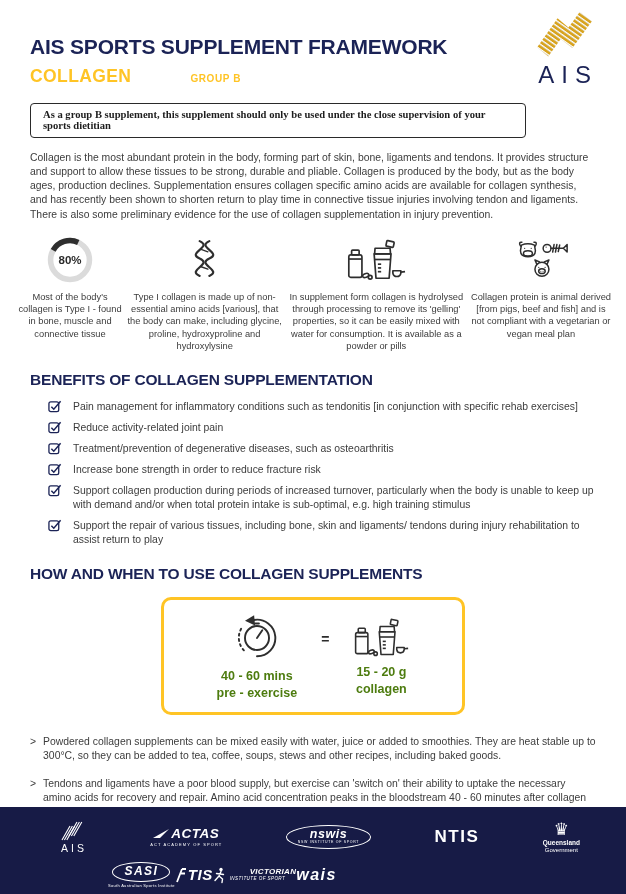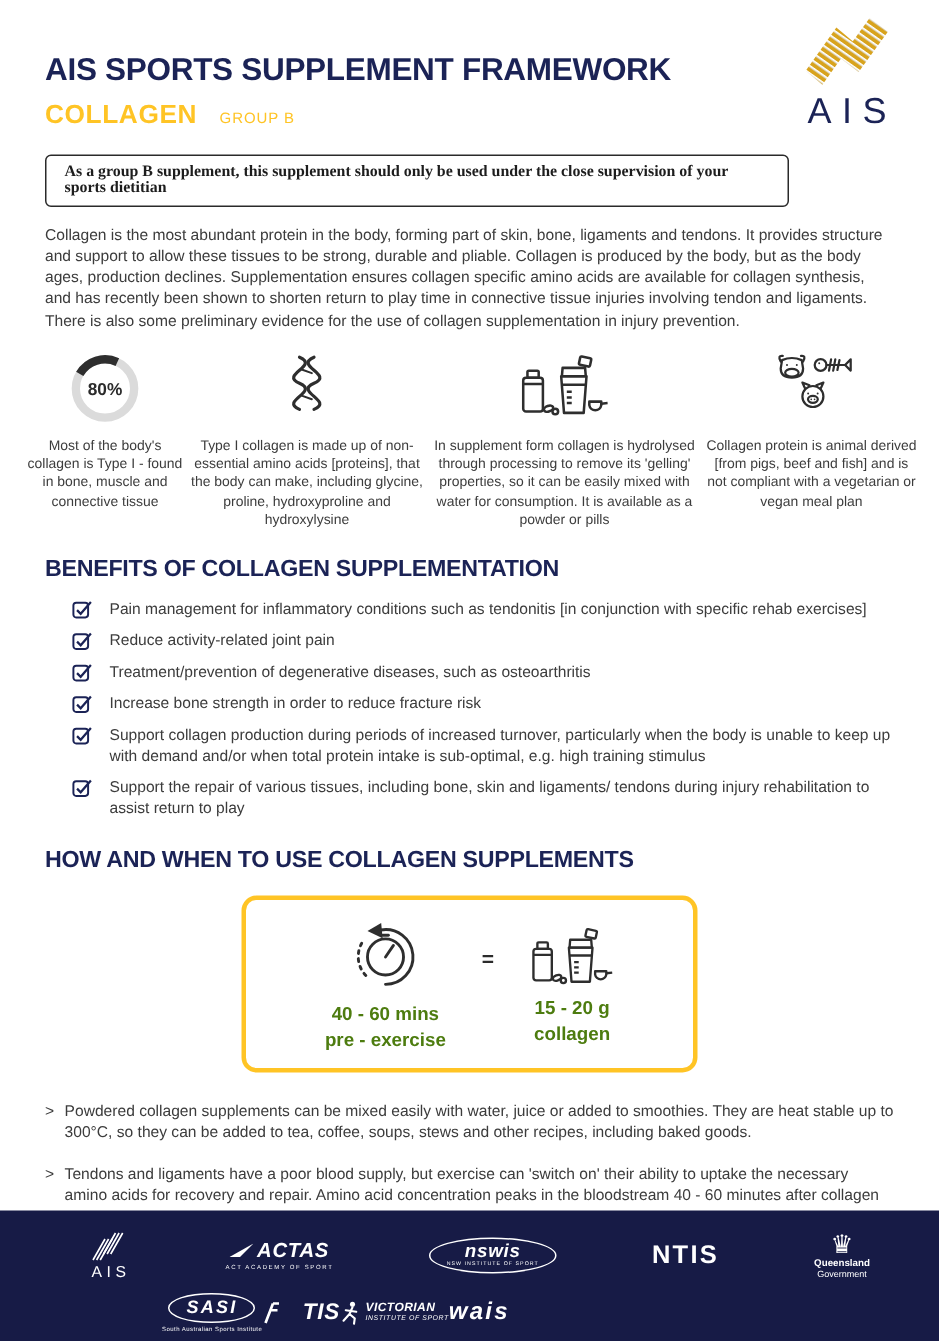--- a/index.html
+++ b/index.html
@@ -9,38 +9,38 @@
     font-family:"Liberation Sans",sans-serif;
   }
   .page{position:absolute;inset:0;}
 
   
   .header{display:flex;justify-content:space-between;align-items:center;padding:10px 24px 0 30px;}
   .title-block{padding-top:22px;}
   .page-title{margin:0;font-size:21px;font-weight:bold;color:#1b2356;letter-spacing:-0.2px;}
   .subtitle-row{margin-top:7px;display:flex;align-items:baseline;gap:15px;}
   .supplement-name{color:#ffc425;font-size:17.5px;font-weight:bold;letter-spacing:0.4px;}
-  .group-label{color:#ffc425;font-size:10px;font-weight:normal;letter-spacing:0.6px;}
+  .group-label{color:#ffc425;font-size:10px;font-weight:bold;letter-spacing:0.6px;margin-left:44px;}
   .ais-logo{display:flex;flex-direction:column;align-items:center;margin-right:4px;}
   .ais-logo-text{color:#1b2356;font-size:24px;letter-spacing:7px;padding-left:7px;margin-top:-1px;font-weight:500;}
 
   
   .warning-box{
     display:inline-block;margin:14px 0 0 30px;padding:5px 12px 6px;
     border:1.3px solid #2a2a2a;border-radius:4px;
     font-size:10.6px;font-weight:bold;color:#1d1d1d;max-width:470px;font-family:Liberation Serif, serif;
   }
 
   
   .intro{margin:13px 30px 0;font-size:10.4px;line-height:1.36;}
 
   
   .facts-row{display:flex;justify-content:space-between;align-items:flex-start;margin:12px 12px 0;padding:0 2px;}
   .fact{display:flex;flex-direction:column;align-items:center;}
-  .fact-icon{height:52px;display:flex;justify-content:center;position:relative;}
+  .fact-icon{height:52px;display:flex;align-items:center;justify-content:center;position:relative;}
   .gauge-value{position:absolute;inset:0;display:flex;align-items:center;justify-content:center;
     font-size:11.5px;font-weight:bold;color:#2b2b2b;}
   .fact-caption{margin:5px 0 0;font-size:9.3px;line-height:1.33;text-align:center;}
   .fact-1 .fact-caption{width:112px;}
   .fact-2 .fact-caption{width:156px;}
   .fact-3 .fact-caption{width:186px;}
   .fact-4 .fact-caption{width:142px;}
 
   
   .section-heading{margin:18px 0 0 30px;font-size:15.5px;font-weight:bold;color:#1b2356;letter-spacing:-0.2px;}
@@ -76,25 +76,25 @@
   .actas-sub{font-size:4px;letter-spacing:1.1px;margin-top:1.5px;}
   .oval{border:1.5px solid #fff;border-radius:50%;padding:2px 11px 3px;display:flex;flex-direction:column;align-items:center;}
   .nswis-main{font-style:italic;font-weight:bold;font-size:12.5px;letter-spacing:0.5px;}
   .nswis-sub{font-size:3.5px;letter-spacing:0.7px;}
   .f-ntis{font-weight:bold;font-size:17px;letter-spacing:1.5px;}
   .qld-crest{font-size:17px;line-height:1;}
   .qld-line1{font-size:6.5px;font-weight:bold;margin-top:2px;}
   .qld-line2{font-size:6px;}
   .sasi-main{font-style:italic;font-weight:bold;font-size:12px;letter-spacing:1.5px;}
   .sasi-sub{font-size:4px;margin-top:2px;letter-spacing:0.3px;}
-  .f-tis{flex-direction:row;align-items:center;gap:15px;}
+  .f-tis{flex-direction:row;align-items:center;gap:1px;}
   .tis-main{font-style:italic;font-weight:bold;font-size:15px;letter-spacing:0.5px;}
   .f-vis{flex-direction:row;align-items:center;gap:4px;}
   .vis-text{display:flex;flex-direction:column;}
-  .vis-line1{font-size:8px;font-weight:bold;font-style:italic;letter-spacing:0.3px;}
+  .vis-line1{font-size:8px;font-weight:bold;font-style:italic;letter-spacing:0.3px;margin-left:20px;}
   .vis-line2{font-size:4.6px;font-style:italic;letter-spacing:0.4px;}
   .f-wais{font-weight:bold;font-style:italic;font-size:16px;letter-spacing:1.5px;}
 
   svg{display:block;}
 </style>
 </head>
 <body>
 
 <div class="page">
 
@@ -148,21 +148,21 @@
     </div>
 
     <div class="fact fact-2">
       <div class="fact-icon">
         <svg width="29" height="45" viewBox="0 0 30 46" fill="none" stroke="#2E2E2E" stroke-width="2.2" stroke-linecap="round">
           <path d="M10,4 C24,10 -4,16 10,22 C24,28 -4,34 10,40"></path>
           <path d="M20,4 C6,10 34,16 20,22 C6,28 34,34 20,40"></path>
           <path d="M11.5,12.5 l7,2.5 M11.5,30.5 l7,2.5" stroke-width="1.4"></path>
         </svg>
       </div>
-      <p class="fact-caption">Type I collagen is made up of non-essential amino acids [proteins], that the body can make, including glycine, proline, hydroxyproline and hydroxylysine</p>
+      <p class="fact-caption">Type I collagen is made up of non-essential amino acids [various], that the body can make, including glycine, proline, hydroxyproline and hydroxylysine</p>
     </div>
 
     <div class="fact fact-3">
       <div class="fact-icon">
         <svg width="60" height="45" viewBox="0 0 64 48" fill="none" stroke="#2E2E2E" stroke-width="1.8" stroke-linejoin="round">
           <rect x="3" y="19" width="14" height="24" rx="2"></rect>
           <line x1="3" y1="23.5" x2="17" y2="23.5"></line>
           <rect x="6" y="14" width="8" height="5" rx="1"></rect>
           <ellipse cx="21" cy="41" rx="3.4" ry="2" transform="rotate(-20 21 41)"></ellipse>
           <circle cx="25.8" cy="43" r="2"></circle>

